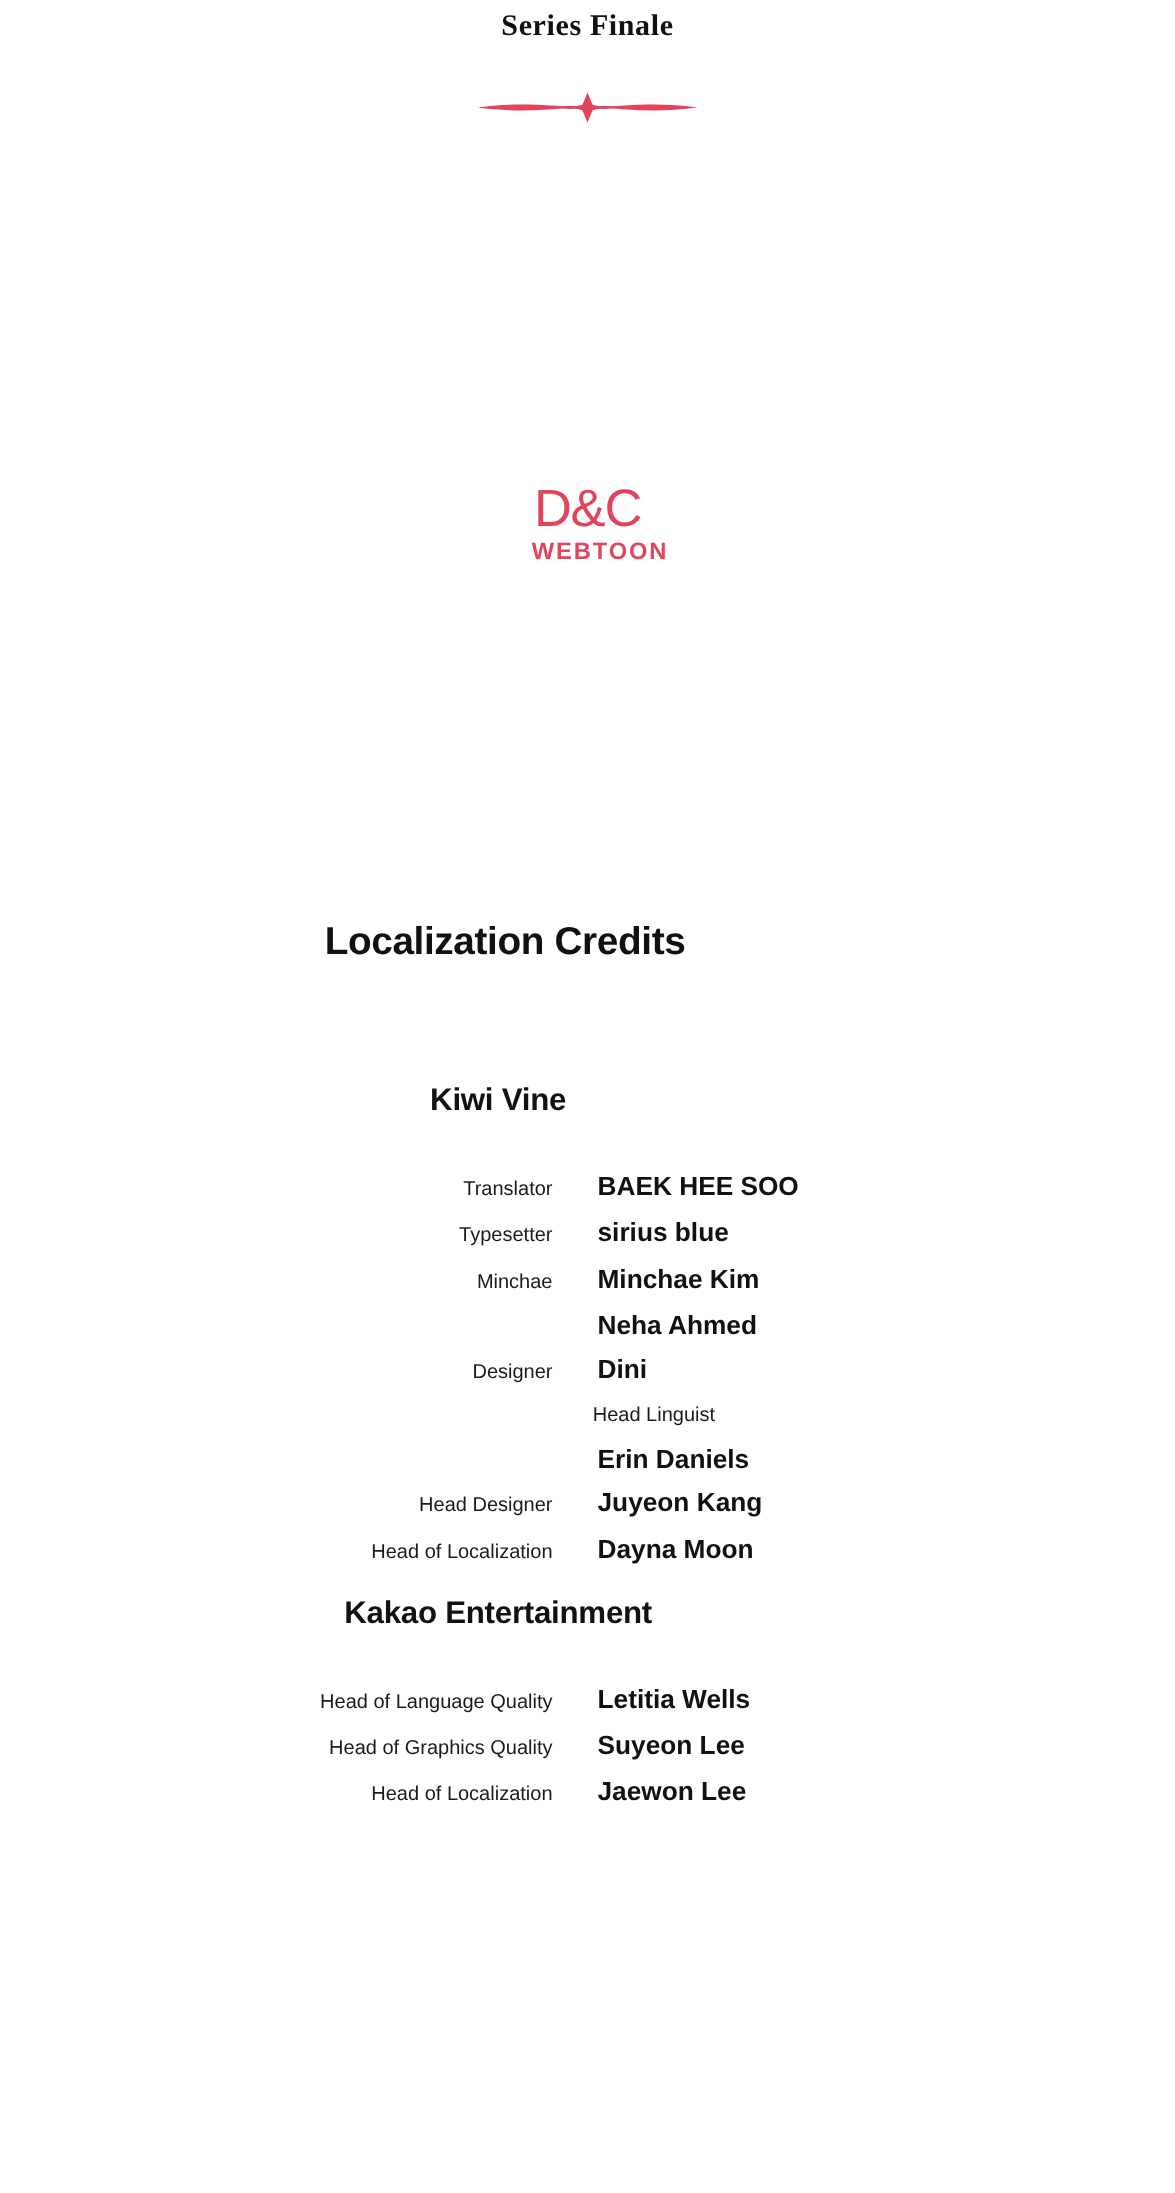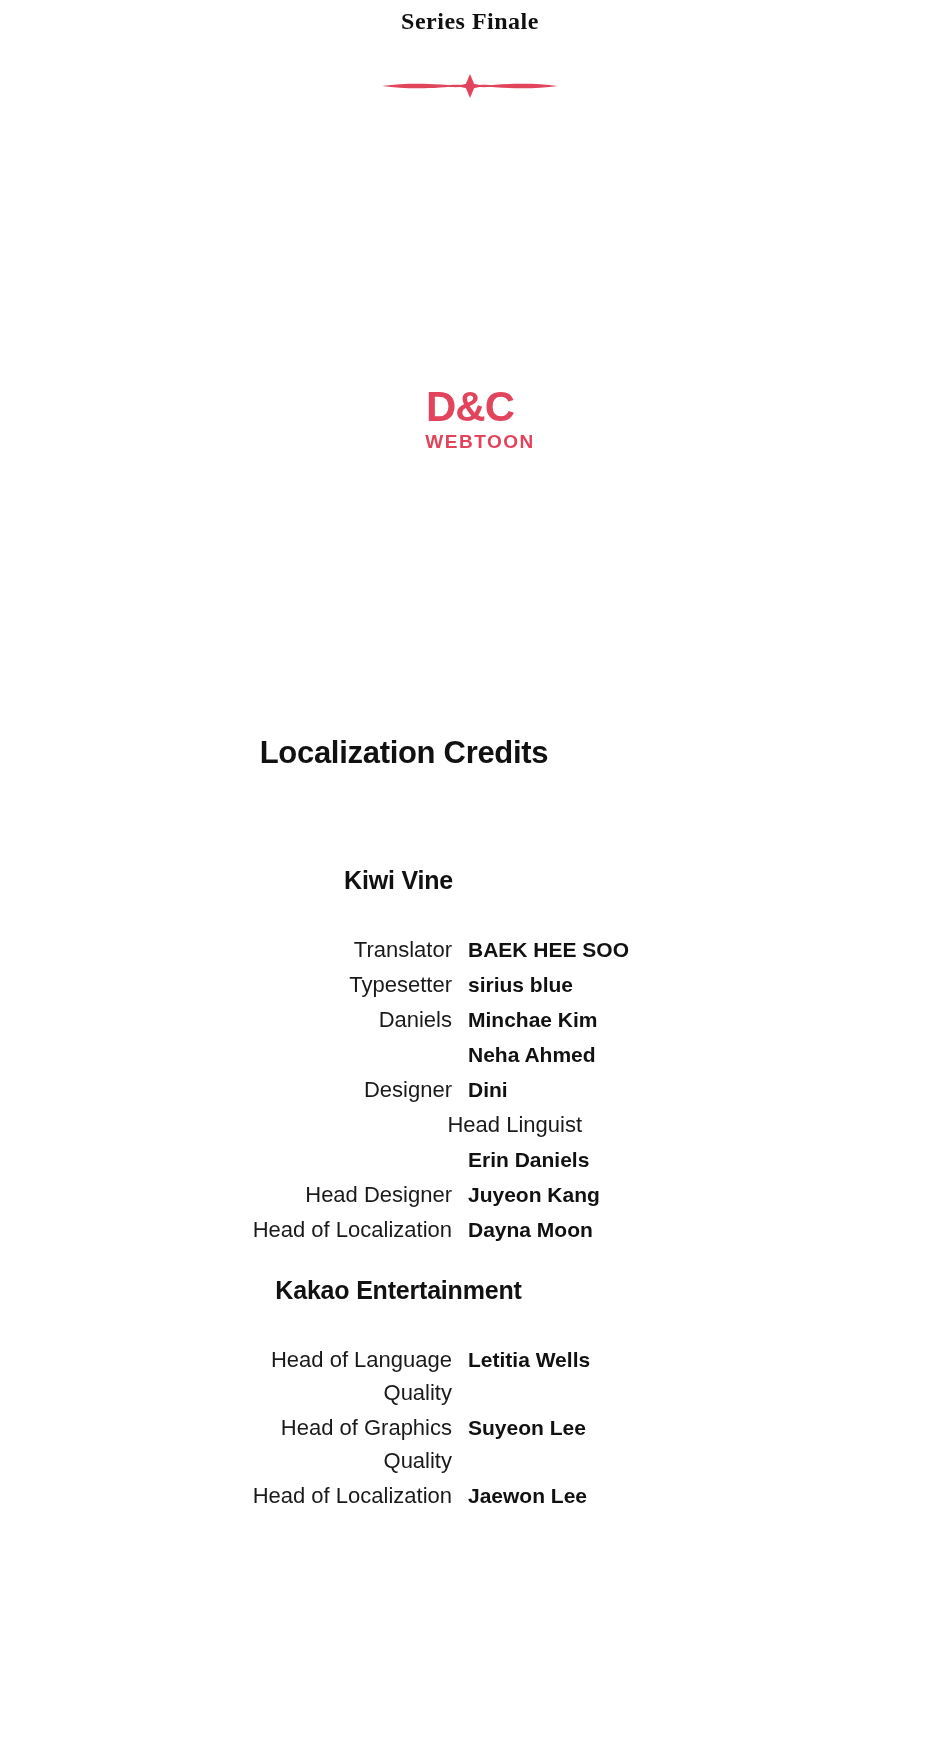--- a/index.html
+++ b/index.html
@@ -51,21 +51,21 @@
   
   .logo-wrap {
     position: absolute;
     top: 386px;
     left: 0;
     width: 940px;
     text-align: center;
   }
   .logo-main {
     font-family: "Liberation Sans", sans-serif;
-    font-weight: bold;
+    font-weight: normal;
     font-size: 42px;
     letter-spacing: -1px;
     color: #e2445c;
     line-height: 1;
   }
   .logo-sub {
     font-family: "Liberation Sans", sans-serif;
     font-weight: bold;
     font-size: 19px;
     letter-spacing: 1.5px;
@@ -109,22 +109,22 @@
   }
   .credit-row {
     display: flex;
     align-items: baseline;
     justify-content: center;
     margin-bottom: 2px;
   }
   .credit-role {
     width: 240px;
     text-align: right;
-    padding-right: 16px;
-    font-size: 22px;
+    padding-right: 36px;
+    font-size: 16px;
     font-weight: normal;
     color: #1a1a1a;
     line-height: 33px;
   }
   .credit-name {
     width: 260px;
     text-align: left;
     font-size: 21px;
     font-weight: bold;
     color: #111111;
@@ -163,21 +163,21 @@
     <div class="section-rows">
       <div class="credit-row">
         <div class="credit-role">Translator</div>
         <div class="credit-name">BAEK HEE SOO</div>
       </div>
       <div class="credit-row">
         <div class="credit-role">Typesetter</div>
         <div class="credit-name">sirius blue</div>
       </div>
       <div class="credit-row">
-        <div class="credit-role">Daniels</div>
+        <div class="credit-role">Minchae</div>
         <div class="credit-name">Minchae Kim</div>
       </div>
       <div class="credit-row">
         <div class="credit-role"></div>
         <div class="credit-name">Neha Ahmed</div>
       </div>
       <div class="credit-row">
         <div class="credit-role">Designer</div>
         <div class="credit-name">Dini</div>
       </div>

